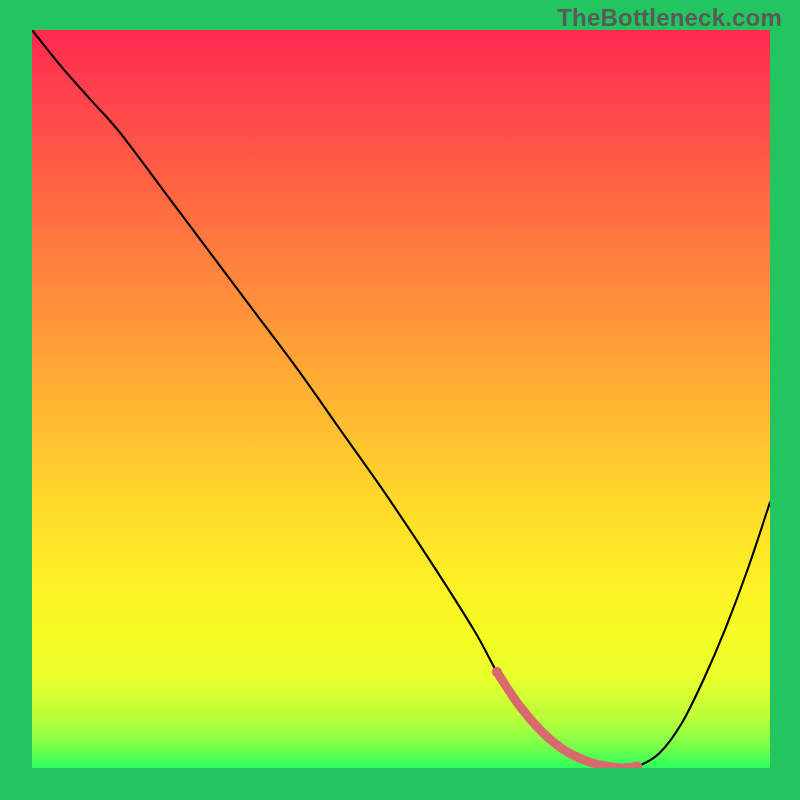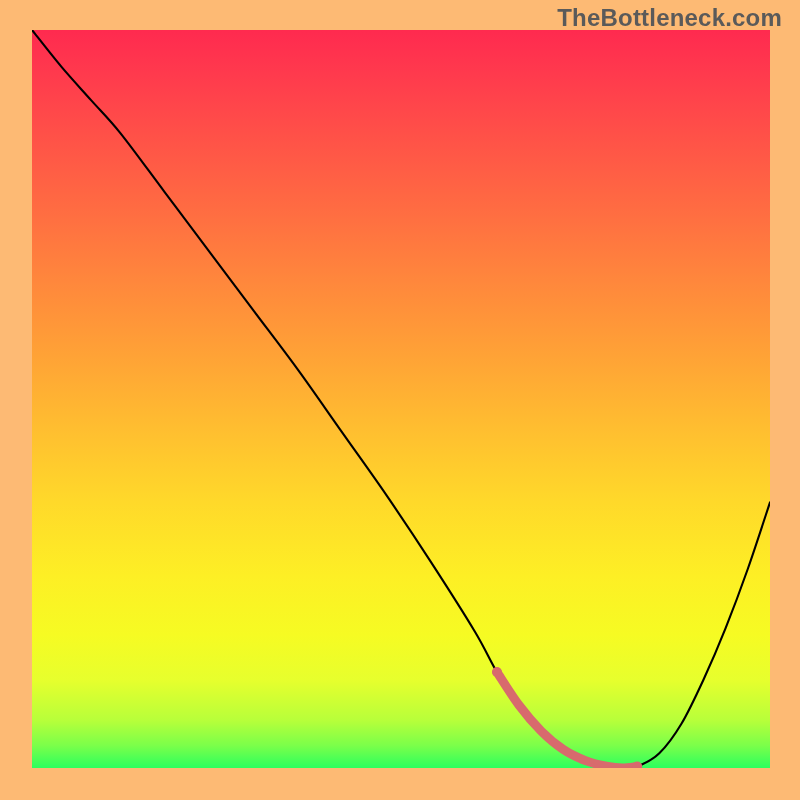--- a/index.html
+++ b/index.html
@@ -1,21 +1,21 @@
 <!DOCTYPE html>
 <html><head>
 <meta charset="utf-8">
 <style>
   * { margin: 0; padding: 0; box-sizing: border-box; }
   html, body { width: 800px; height: 800px; background: #000; overflow: hidden; }
   .container {
     position: relative;
     width: 800px;
     height: 800px;
-    background: #fdba74;
+    background: #22c55e;
   }
   .watermark {
     position: absolute;
     top: 4px;
     right: 18px;
     font-family: Arial, Helvetica, sans-serif;
     font-size: 24px;
     font-weight: 600;
     color: #5a5a5a;
     letter-spacing: 0.2px;

